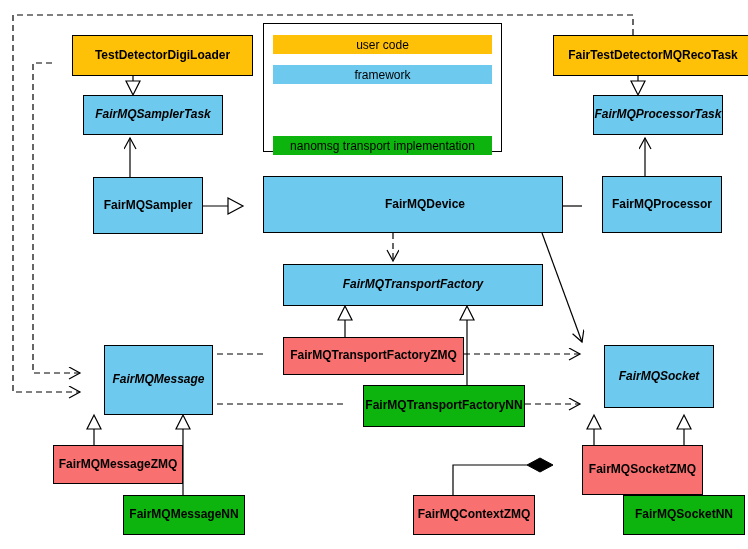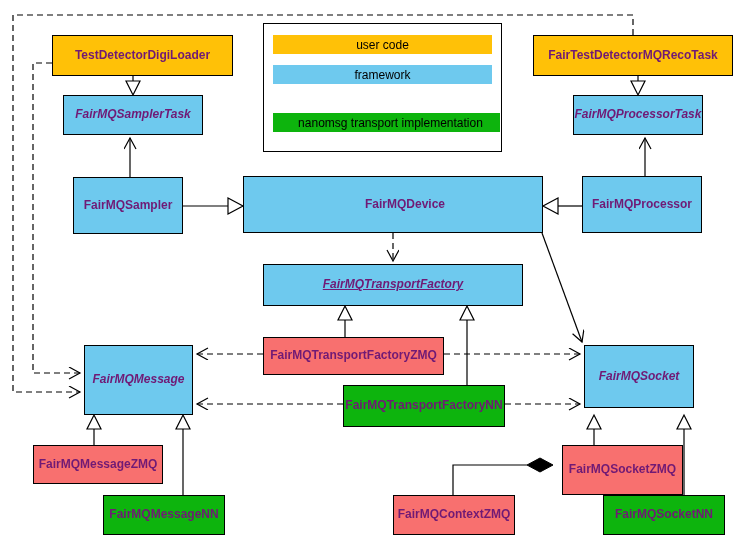--- a/index.html
+++ b/index.html
@@ -3,21 +3,21 @@
 <meta charset="utf-8">
 <style>
   html,body{margin:0;padding:0;background:#ffffff;}
   .canvas{
     position:relative;width:748px;height:549px;background:#ffffff;overflow:hidden;
     font-family:"Liberation Sans","DejaVu Sans",sans-serif;
   }
   .node{
     position:absolute;display:flex;align-items:center;justify-content:center;
     border:1.4px solid #000;box-sizing:border-box;
-    font-size:12px;font-weight:bold;color:#701a75;text-align:right;line-height:1.1;
+    font-size:12px;font-weight:bold;color:#000000;text-align:right;line-height:1.1;margin-left:20px;
   }
   .node.abstract{font-style:italic;}
   .fill-yellow{background:#ffc107;}
   .fill-blue{background:#6ec9ee;}
   .fill-red{background:#f8706f;}
   .fill-green{background:#0db40d;}
   .legend{
     position:absolute;left:263px;top:23px;width:239px;height:129px;
     border:1.4px solid #000;background:#ffffff;box-sizing:border-box;
   }
@@ -93,40 +93,40 @@
     <polygon class="diamond" points="553,465 540,458 527,465 540,472"></polygon>
   </svg>
 
   <div class="legend">
     <div class="legend-item fill-yellow" style="top:11px;">
         <span>user code</span>
       </div>
     <div class="legend-item fill-blue" style="top:41px;">
         <span>framework</span>
       </div>
-    <div class="legend-item fill-green" style="top:89px;padding-left:8px;">
+    <div class="legend-item fill-green" style="top:112px;">
         <span>nanomsg transport implementation</span>
       </div>
   </div>
 
   <div class="node fill-yellow" style="left:52px;top:35px;width:181px;height:41px;">TestDetectorDigiLoader</div>
 
   <div class="node fill-yellow" style="left:533px;top:35px;width:200px;height:41px;">FairTestDetectorMQRecoTask</div>
 
   <div class="node fill-blue abstract" style="left:573px;top:95px;width:130px;height:40px;">FairMQProcessorTask</div>
 
   <div class="node fill-blue abstract" style="left:63px;top:95px;width:140px;height:40px;">FairMQSamplerTask</div>
 
   <div class="node fill-blue" style="left:73px;top:177px;width:110px;height:57px;">FairMQSampler</div>
 
   <div class="node fill-blue" style="left:243px;top:176px;width:300px;height:57px;padding-left:24px;">FairMQDevice</div>
 
   <div class="node fill-blue" style="left:582px;top:176px;width:120px;height:57px;">FairMQProcessor</div>
 
-  <div class="node fill-blue abstract" style="left:263px;top:264px;width:260px;height:42px;text-decoration:underline;">FairMQTransportFactory</div>
+  <div class="node fill-blue abstract" style="left:263px;top:264px;width:260px;height:42px;">FairMQTransportFactory</div>
 
   <div class="node fill-red" style="left:263px;top:337px;width:181px;height:38px;">FairMQTransportFactoryZMQ</div>
 
   <div class="node fill-green" style="left:343px;top:385px;width:162px;height:42px;">FairMQTransportFactoryNN</div>
 
   <div class="node fill-blue abstract" style="left:84px;top:345px;width:109px;height:70px;">FairMQMessage</div>
 
   <div class="node fill-blue abstract" style="left:584px;top:345px;width:110px;height:63px;">FairMQSocket</div>
 
   <div class="node fill-red" style="left:33px;top:445px;width:130px;height:39px;">FairMQMessageZMQ</div>

